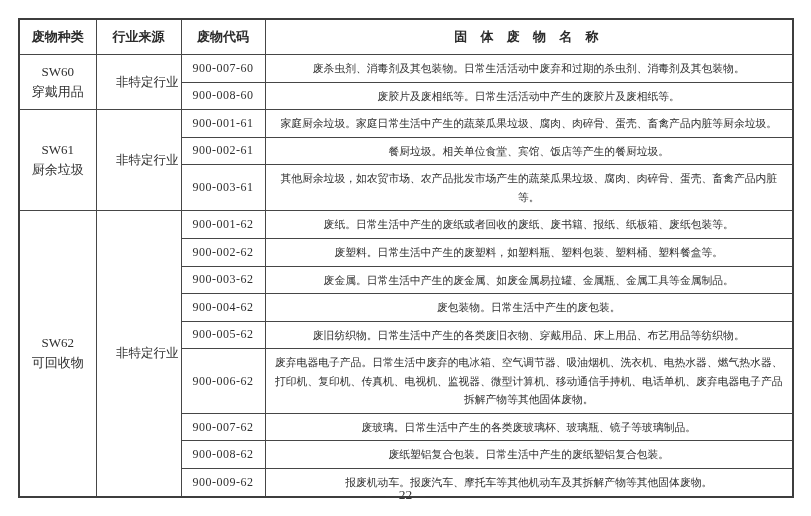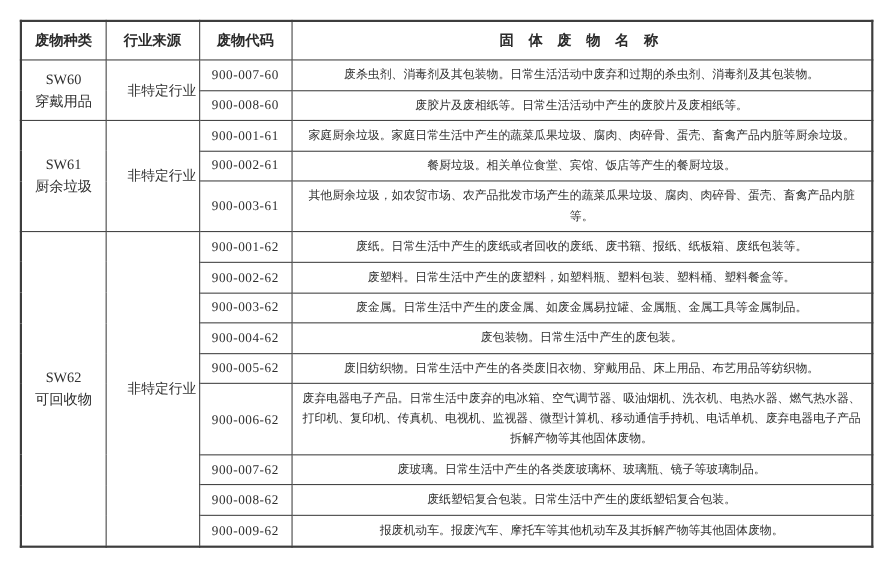--- a/index.html
+++ b/index.html
@@ -165,13 +165,14 @@
         <td class="code-cell">900-008-62</td>
         <td class="name-cell">废纸塑铝复合包装。日常生活中产生的废纸塑铝复合包装。</td>
       </tr>
       <tr>
         <td class="code-cell">900-009-62</td>
         <td class="name-cell">报废机动车。报废汽车、摩托车等其他机动车及其拆解产物等其他固体废物。</td>
       </tr>
     </tbody>
   </table>
 
+  <div class="footer">— 22 —</div>
 </div>
 
 </body></html>

